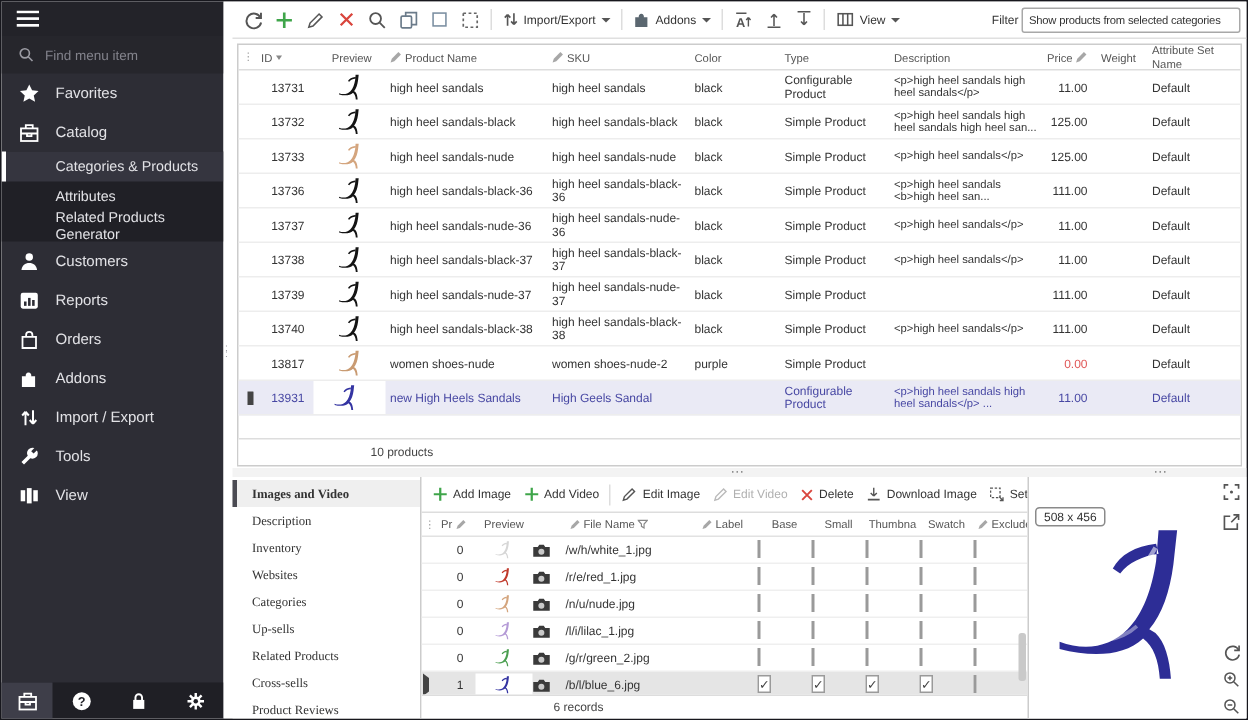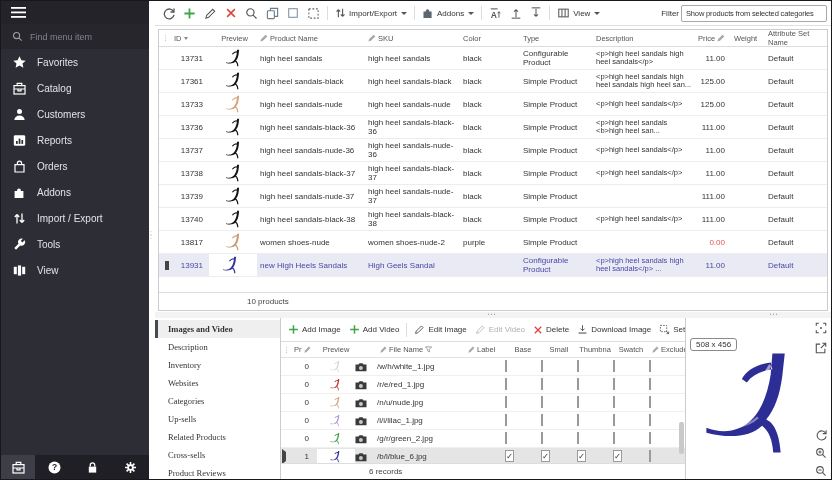--- a/index.html
+++ b/index.html
@@ -142,20 +142,31 @@
         <svg width="13" height="13" viewBox="0 0 13 13">
           <g fill="none" stroke="#fff" stroke-width="1.2">
             <rect x="1" y="3.6" width="11" height="8.4"></rect>
             <path d="M1 7h11M5 7v1.8h3V7M4.2 3.6V1.4h4.6v2.2"></path>
           </g>
         </svg>
       </span>
     <span>Catalog</span>
   </div>
 
+  <div class="sub">
+    <div class="subi active">
+      <span>Categories &amp; Products</span>
+    </div>
+    <div class="subi">
+      <span>Attributes</span>
+    </div>
+    <div class="subi">
+      <span>Related Products Generator</span>
+    </div>
+  </div>
 
   <div class="sbi">
     <span class="ico">
         <svg width="13" height="13" viewBox="0 0 13 13">
           <circle cx="6.5" cy="3.4" r="2.5" fill="#fff"></circle>
           <path d="M1.3 12c.4-3 2.4-4.6 5.2-4.6S11.3 9 11.7 12z" fill="#fff"></path>
         </svg>
       </span>
     <span>Customers</span>
   </div>
@@ -411,21 +422,21 @@
       <span class="c">high heel sandals</span>
       <span class="c">black</span>
       <span class="c">Configurable Product</span>
       <span class="c desc">&lt;p&gt;high heel sandals high heel sandals&lt;/p&gt;</span>
       <span class="c num">11.00</span>
       <span class="c"></span>
       <span class="c">Default</span>
     </div>
     <div class="mrow">
       <span class="c"></span>
-      <span class="c num">17361</span>
+      <span class="c num">13732</span>
       <span class="c thwrap">
           <svg class="shoe" viewBox="0 0 32 32">
             <use href="#heel" fill="#141414"></use>
           </svg>
         </span>
       <span class="c">high heel sandals-black</span>
       <span class="c">high heel sandals-black</span>
       <span class="c">black</span>
       <span class="c">Simple Product</span>
       <span class="c desc">&lt;p&gt;high heel sandals high heel sandals high heel san...</span>

